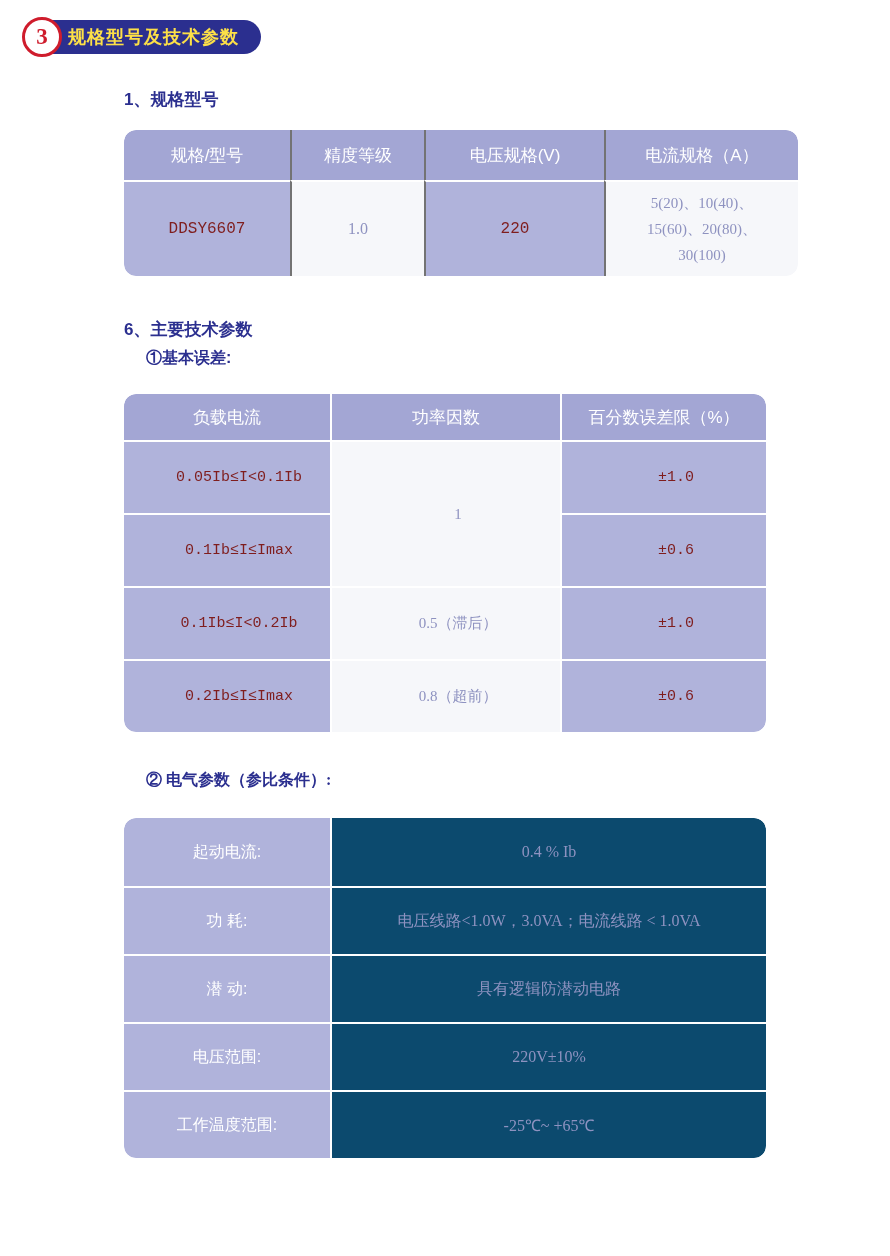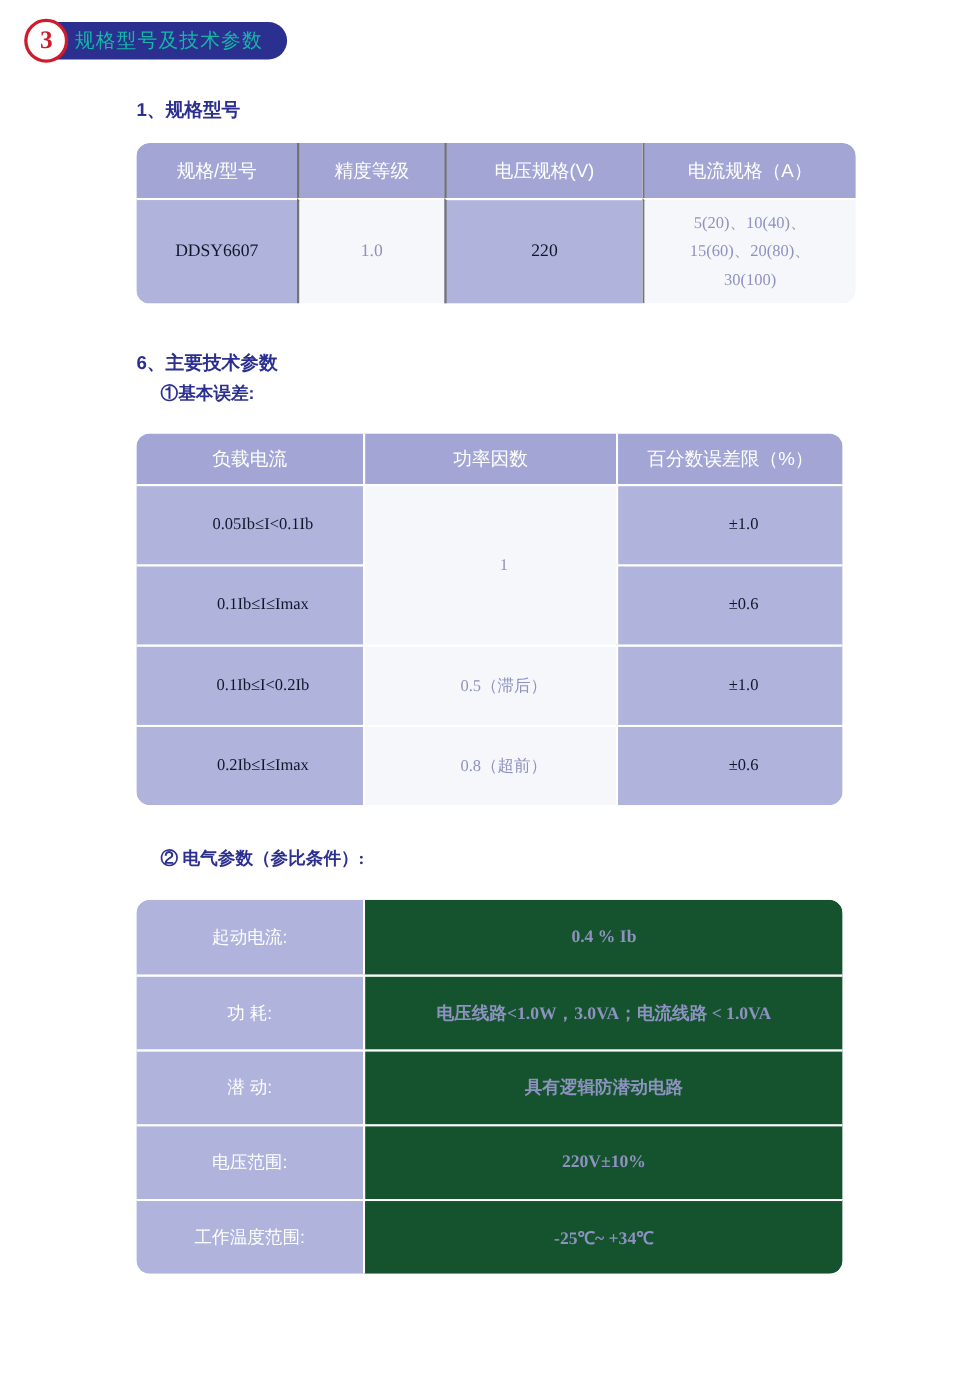--- a/index.html
+++ b/index.html
@@ -43,23 +43,23 @@
     background: #ffffff;
     border: 3px solid #cf1c2c;
     color: #cf1c2c;
     font-size: 23px;
     font-weight: bold;
     line-height: 34px;
     text-align: center;
     font-family: "Liberation Serif", serif;
   }
   .badge-title {
-    color: #14b8a6;
+    color: #fde047;
     font-size: 18px;
-    font-weight: normal;
+    font-weight: bold;
     letter-spacing: 1px;
     white-space: nowrap;
   }
 
   
   .heading {
     position: absolute;
     color: #2b2f8f;
     font-size: 17px;
     font-weight: bold;
@@ -82,30 +82,30 @@
   .tbl td, .tbl th {
     padding: 0;
     margin: 0;
     text-align: center;
     vertical-align: middle;
     font-weight: normal;
   }
 
   
   .hd      { background: #a3a6d4; color: #ffffff; font-size: 17px; font-weight: bold; font-family: "Liberation Sans", sans-serif; }
-  .cell-p  { background: #b0b3db; color: #0f172a; font-family: Liberation Serif, serif; }
+  .cell-p  { background: #b0b3db; color: #7f1d1d; font-family: Liberation Mono, monospace; }
   .cell-l  { background: #f6f7fa; color: #8e92c0; font-family: "Liberation Serif", serif; }
 
   
   #tbl-spec {
     left: 124px; top: 130px; width: 642px;
   }
   #tbl-spec .hd { height: 50px; }
   #tbl-spec .bodyrow td { height: 96px; font-size: 16px; margin-top: 44px; }
-  #tbl-spec .c1 { width: 146px; }
+  #tbl-spec .c1 { width: 166px; }
   #tbl-spec .c2 { width: 134px; }
   #tbl-spec .c3 { width: 180px; }
   #tbl-spec .c4 { width: 194px; }
   #tbl-spec .multi { line-height: 26px; font-size: 15px; }
 
   
   #tbl-err {
     left: 124px; top: 394px; width: 642px;
   }
   #tbl-err .hd { height: 46px; }
@@ -120,24 +120,23 @@
   }
   #tbl-ele td { height: 68px; font-size: 16px; }
   #tbl-ele .c1 { width: 206px; }
   #tbl-ele .c2 { width: 436px; }
   #tbl-ele .lbl {
     background: #b0b3db; color: #ffffff;
     font-family: "Liberation Sans", sans-serif;
     font-size: 16px;
   }
   #tbl-ele .val {
-    background: #14532d; color: #8e92c0;
+    background: #0c4a6e; color: #8e92c0;
     font-family: "Liberation Serif", serif;
     font-size: 16px;
-    font-weight: bold;
   }
   #tbl-ele tr + tr td { border-top: 2px solid #ffffff; }
   #tbl-err tr + tr td { border-top: 2px solid #ffffff; padding-left: 24px; }
   #tbl-err .hd + .hd, #tbl-err td + td { border-left: 2px solid #ffffff; }
   #tbl-spec .hd + .hd, #tbl-spec td + td { border-left: 2px solid #737373; }
   #tbl-spec .bodyrow td { border-top: 2px solid #ffffff; }
   #tbl-ele td + td { border-left: 2px solid #ffffff; }
 
   
   .tbl tr:first-child td:first-child, .tbl tr:first-child th:first-child { border-top-left-radius: 12px; }
@@ -225,18 +224,18 @@
     <tr>
       <td class="lbl c1">潜      动:</td>
       <td class="val c2">具有逻辑防潜动电路</td>
     </tr>
     <tr>
       <td class="lbl c1">电压范围:</td>
       <td class="val c2">220V±10%</td>
     </tr>
     <tr>
       <td class="lbl c1">工作温度范围:</td>
-      <td class="val c2">-25℃~ +34℃</td>
+      <td class="val c2">-25℃~ +65℃</td>
     </tr>
   </tbody>
     </table>
 
 </div>
 
 </body></html>

